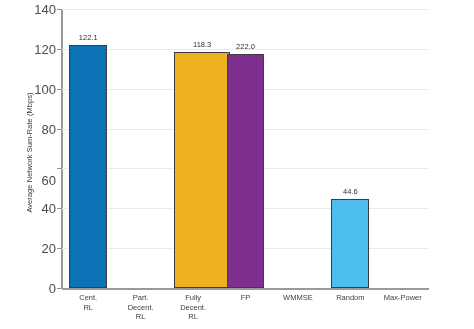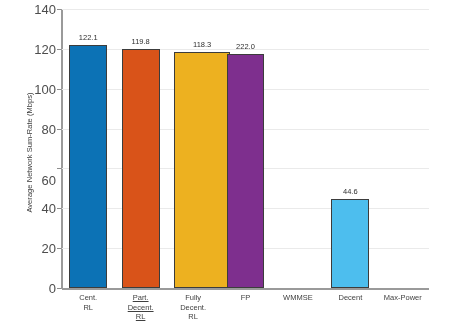--- a/index.html
+++ b/index.html
@@ -165,59 +165,55 @@
       <div class="ytick-label" style="top: 9px;">140</div>
     </div>
 
   <div id="ylabel">Average Network Sum-Rate (Mbps)</div>
 
   <div id="bars">
       <div class="bar-slot" style="left: 7.34px; width: 37.7486px;">
         <div class="bar-rect" style="height: 243.328px; background: rgb(12, 114, 181); border-color: rgb(60, 60, 60);"></div>
         <div class="bar-value" style="bottom: 246.328px;">122.1</div>
       </div>
-      <div class="bar-slot" style="left: 59.7686px; width: 37.7486px;">
-        <div class="bar-rect" style="height: 238.744px; background: rgb(217, 83, 25); border-color: rgb(60, 60, 60);"></div>
-        <div class="bar-value" style="bottom: 241.744px;">119.8</div>
-      </div>
       <div class="bar-slot" style="left: 112.197px; width: 56px;">
         <div class="bar-rect" style="height: 235.755px; background: rgb(237, 177, 32); border-color: rgb(60, 60, 60);"></div>
         <div class="bar-value" style="bottom: 238.755px;">118.3</div>
       </div>
       <div class="bar-slot" style="left: 164.626px; width: 37.7486px;">
         <div class="bar-rect" style="height: 233.961px; background: rgb(126, 47, 142); border-color: rgb(60, 60, 60);"></div>
         <div class="bar-value" style="bottom: 236.961px;">222.0</div>
       </div>
       <div class="bar-slot" style="left: 269.483px; width: 37.7486px;">
         <div class="bar-rect" style="height: 88.8814px; background: rgb(77, 190, 238); border-color: rgb(60, 60, 60);"></div>
         <div class="bar-value" style="bottom: 91.8814px;">44.6</div>
       </div>
     </div>
   <div id="xtick-labels">
       <div class="xtick-label" style="left: 62px; width: 52.4286px;">
         <span class="xtick-line">Cent.</span>
         <span class="xtick-line">RL</span>
       </div>
-      <div class="xtick-label" style="left: 114.429px; width: 52.4286px; text-decoration: underline;">
+      <div class="xtick-label" style="left: 114.429px; width: 52.4286px;">
         <span class="xtick-line">Part.</span>
         <span class="xtick-line">Decent.</span>
         <span class="xtick-line">RL</span>
       </div>
       <div class="xtick-label" style="left: 166.857px; width: 52.4286px;">
         <span class="xtick-line">Fully</span>
         <span class="xtick-line">Decent.</span>
         <span class="xtick-line">RL</span>
       </div>
       <div class="xtick-label" style="left: 219.286px; width: 52.4286px;">
         <span class="xtick-line">FP</span>
       </div>
       <div class="xtick-label" style="left: 271.714px; width: 52.4286px;">
         <span class="xtick-line">WMMSE</span>
       </div>
       <div class="xtick-label" style="left: 324.143px; width: 52.4286px;">
-        <span class="xtick-line">Decent</span>
+        <span class="xtick-line">Random</span>
       </div>
       <div class="xtick-label" style="left: 376.571px; width: 52.4286px;">
         <span class="xtick-line">Max-Power</span>
       </div>
     </div>
 
 </div>
 
 </body></html>

